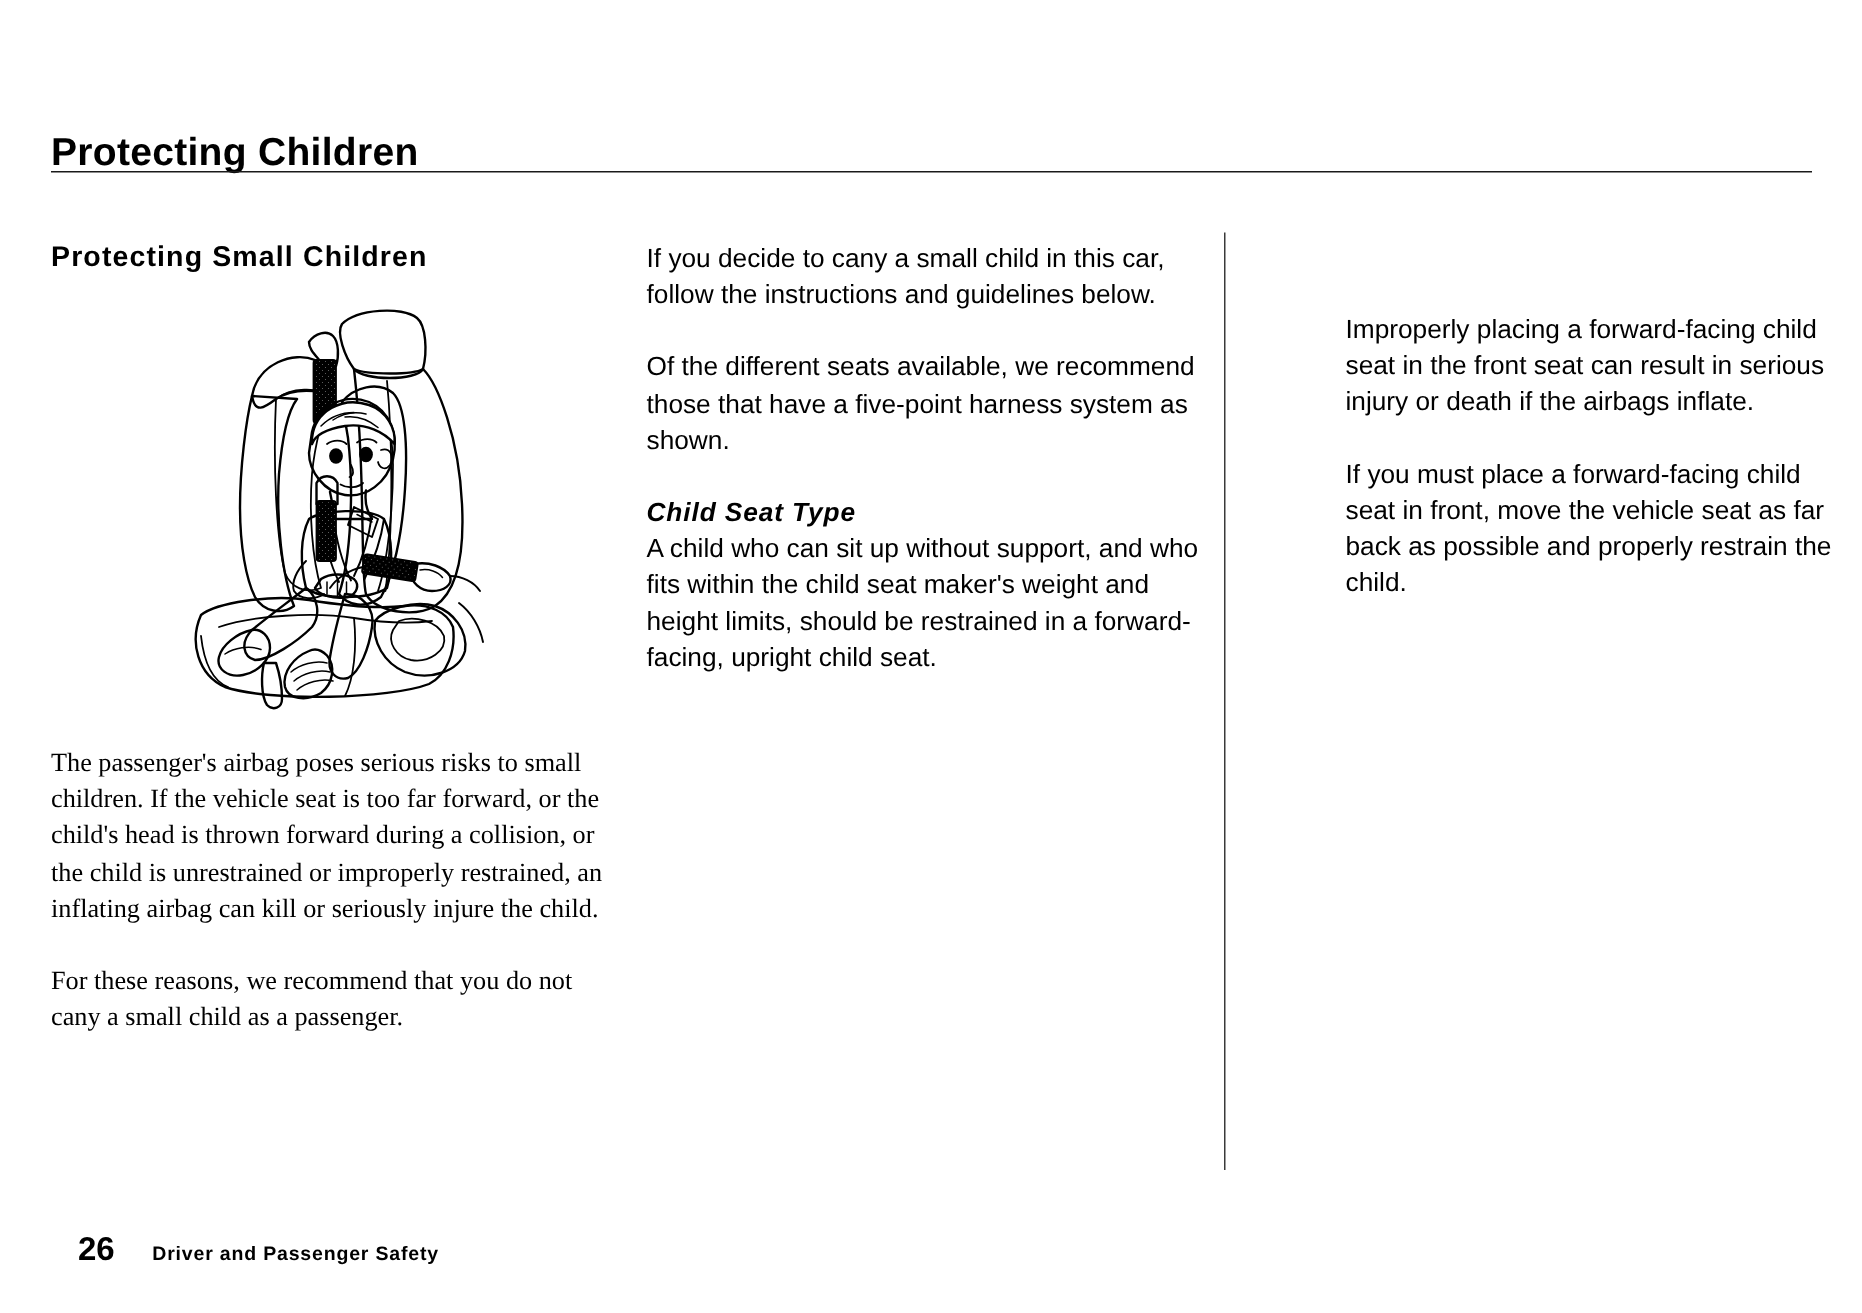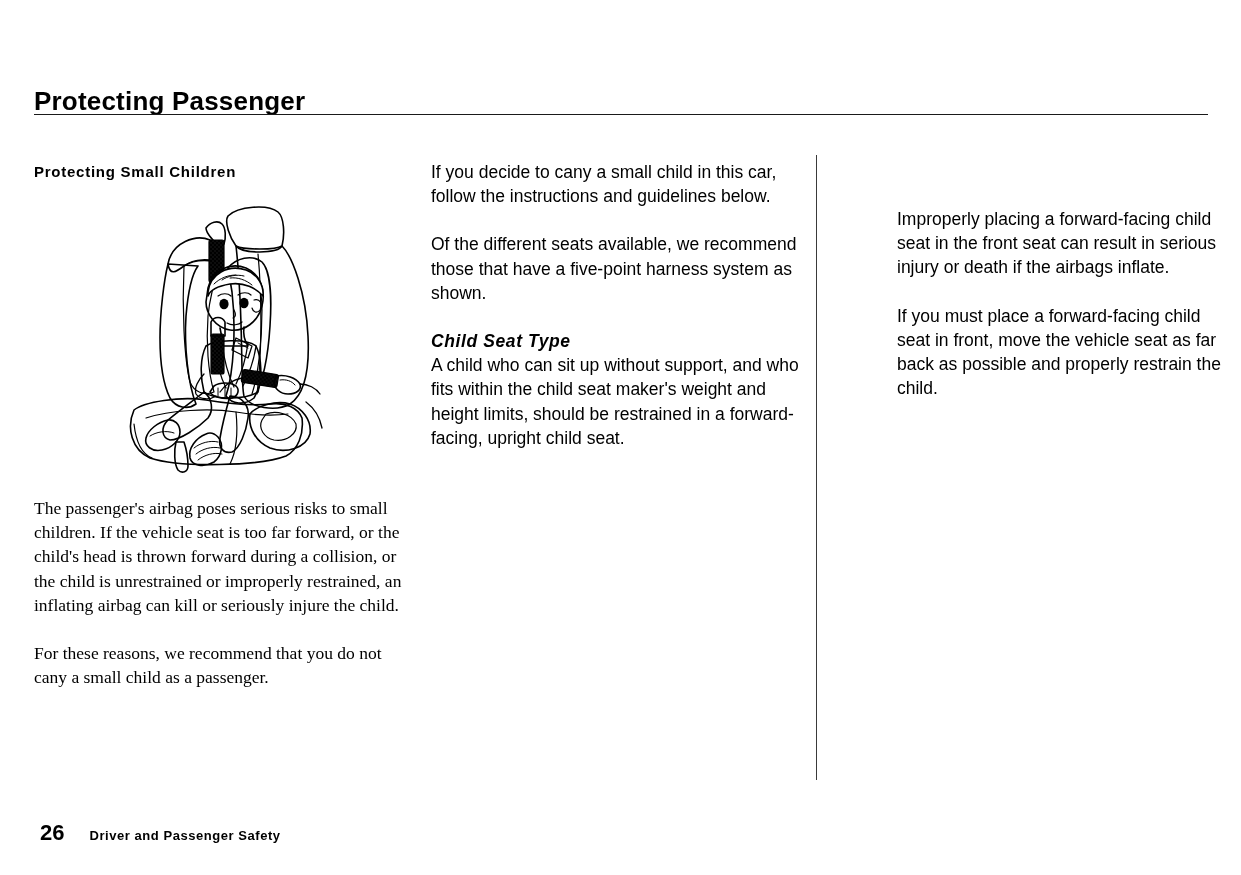--- a/index.html
+++ b/index.html
@@ -56,21 +56,21 @@
   .col {
     position: absolute;
     font-size: 17.5px;
     line-height: 24.2px;
   }
   .col-left  { left: 34px;  top: 160px; width: 372px; }
   .col-mid   { left: 431px; top: 160px; width: 368px; }
   .col-right { left: 897px; top: 207px; width: 336px; }
 
   .subhead {
-    font-size: 15px;
+    font-size: 19px;
     font-weight: bold;
     letter-spacing: 0.75px;
     margin: 0 0 4px 0;
     white-space: nowrap;
   }
 
   .para {
     margin: 0;
   }
   .para + .para {
@@ -94,21 +94,21 @@
   }
   .illustration svg {
     display: block;
     width: 100%;
     height: 100%;
   }
 
   
   .footer {
     position: absolute;
-    left: 40px;
+    left: 52px;
     top: 820px;
     display: flex;
     align-items: baseline;
   }
   .footer-page-number {
     font-size: 22px;
     font-weight: bold;
     letter-spacing: 0px;
   }
   .footer-section {
@@ -117,21 +117,21 @@
     letter-spacing: 0.55px;
     margin-left: 25px;
     white-space: nowrap;
   }
 </style>
 </head>
 <body>
 
 <div class="page">
 
-  <h1 class="page-title">Protecting Passenger</h1>
+  <h1 class="page-title">Protecting Children</h1>
   <div class="header-rule"></div>
 
   <div class="column-divider"></div>
 
   <div class="col col-left">
     <div class="subhead">Protecting Small Children</div>
   </div>
 
   <div class="illustration">
     <svg viewBox="0 0 215 285" xmlns="http://www.w3.org/2000/svg" fill="none" stroke="#000" stroke-width="1.6" stroke-linecap="round" stroke-linejoin="round">

